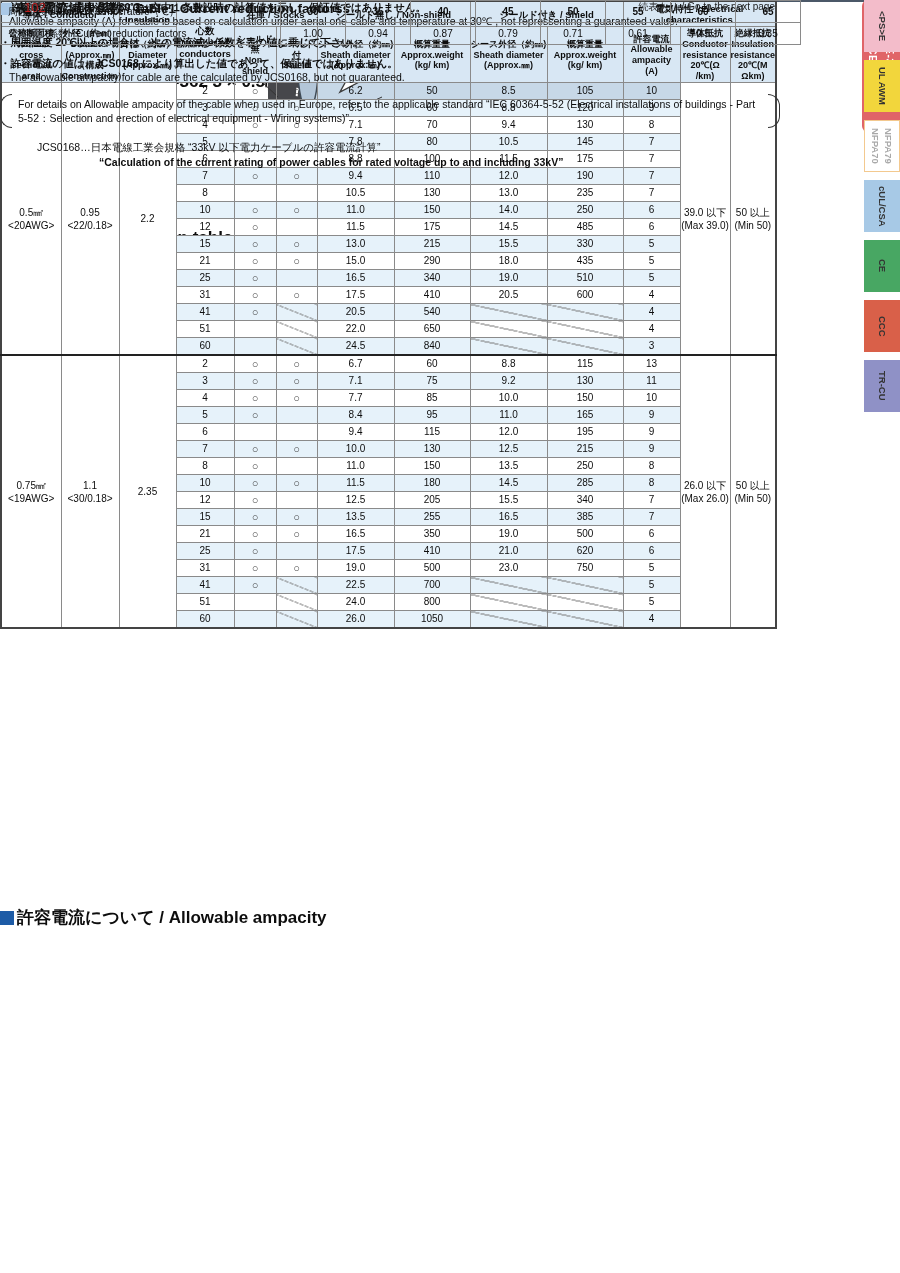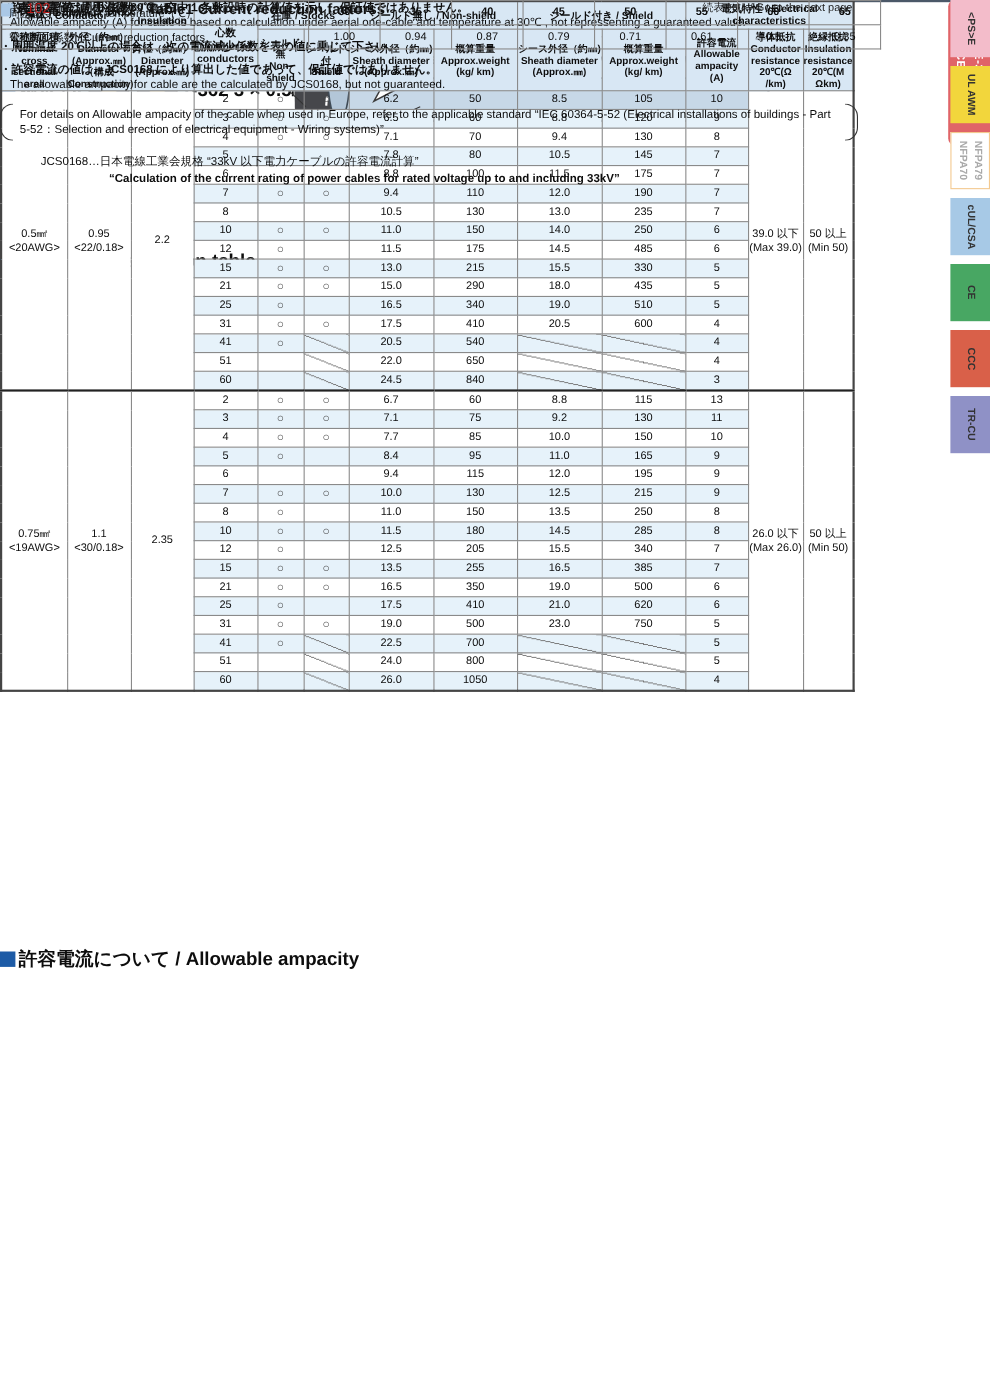--- a/index.html
+++ b/index.html
@@ -563,21 +563,21 @@
         <td>4</td>
       </tr>
     </tbody>
 </table>
 
 <div class="tfoot-note">
   <span class="legend">○は在庫品です。/ ○：Stocks</span>
   <span class="nextpage">続表あり / Go to the next page</span>
 </div>
 
-<div class="h2" style="top:860px">
+<div class="h2" style="top:906px">
   <span class="sq"></span>
   <span>許容電流について / Allowable ampacity</span>
 </div>
 
 <div class="amp-block">
   <div class="bullet">
     <div class="jp">・許容電流値は周囲温度 30℃、空中１条敷設時の計算値を示し、保証値ではありません。</div>
     <div class="en">Allowable ampacity (A) for cable is based on calculation under aerial one-cable and temperature at 30℃ , not repressenting a guaranteed value.</div>
   </div>
   <div class="bullet">

